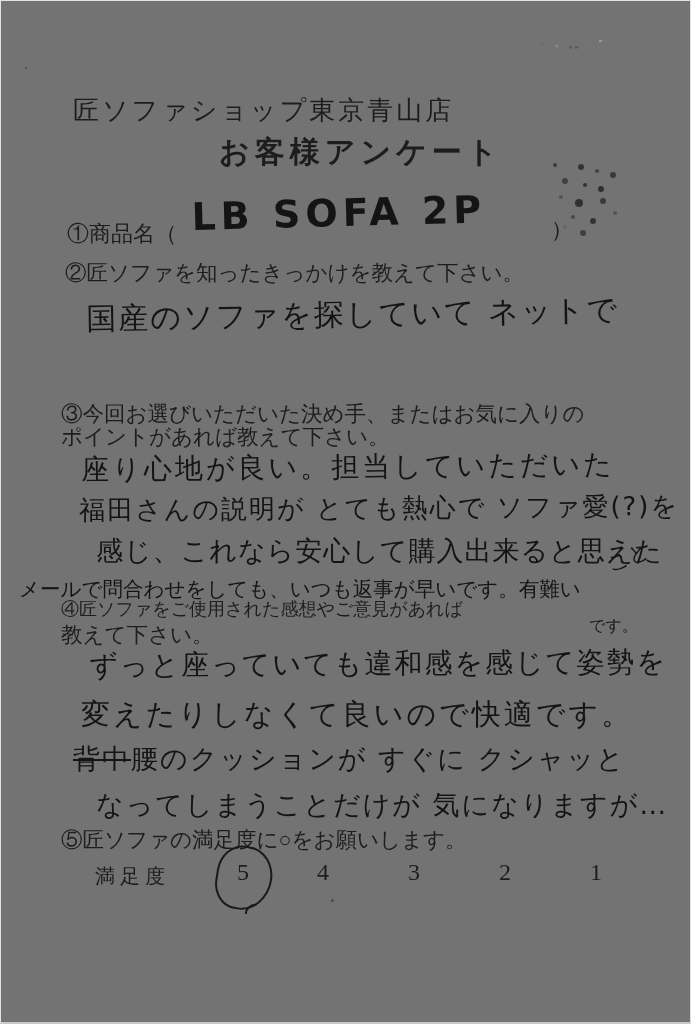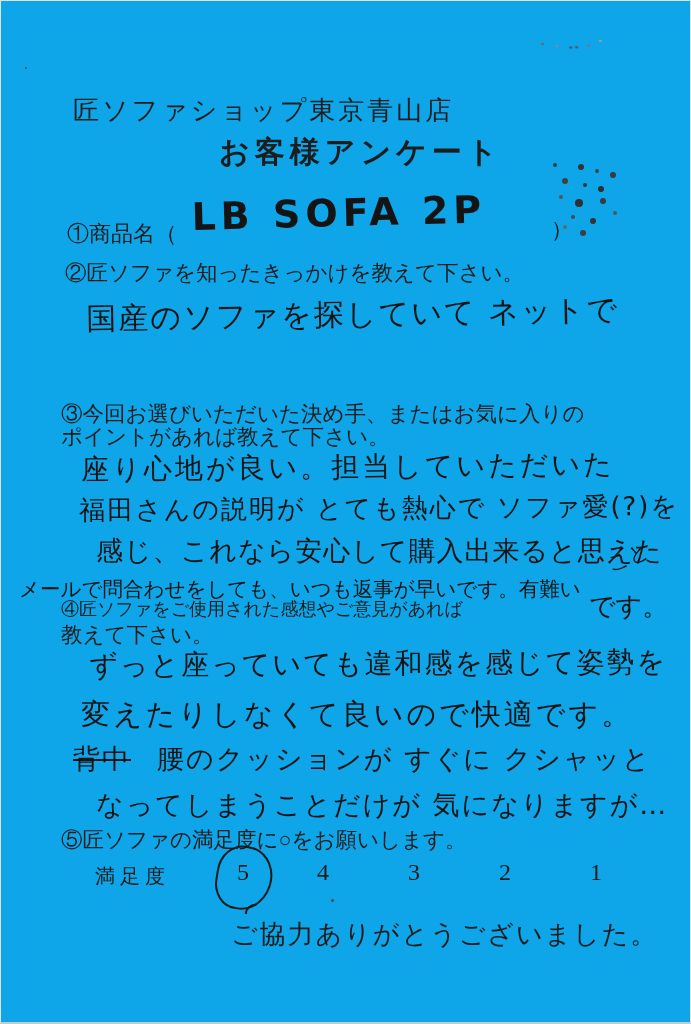--- a/index.html
+++ b/index.html
@@ -1,19 +1,19 @@
 <!DOCTYPE html>
 <html><head>
 <meta charset="utf-8">
 <style>
   html,body{margin:0;padding:0;background:#ffffff;}
   #page{
     position:relative;
     width:691px;height:1024px;
-    background:#0ea5e9;
+    background:#737373;
     border:1px solid #e2e2e2;
     border-bottom:2px solid #c9c9c9;
     box-sizing:border-box;
     overflow:hidden;
     color:#1c1c1c;
   }
   .printed{
     position:absolute;
     font-family:"Liberation Serif","DejaVu Serif",serif;
     color:#1d1d1d;
@@ -41,26 +41,26 @@
   .l-thanks  {left:230px; top:916px; font-size:26px; letter-spacing:2px;}
   
   .h-q1      {left:190px; top:194px; font-size:38px; letter-spacing:5px; transform:rotate(-1.5deg); font-weight:bold;}
   .h-q2a     {left:85px;  top:298px; font-size:30px; letter-spacing:2px; transform:rotate(-1deg);}
   .h-q2b     {left:85px;  top:352px; font-size:30px; letter-spacing:2px;}
   .h-q3a     {left:80px;  top:450px; font-size:28px; letter-spacing:3px; transform:rotate(-0.6deg);}
   .h-q3b     {left:78px;  top:492px; font-size:26px; letter-spacing:2px; transform:rotate(-0.4deg);}
   .h-q3c     {left:95px;  top:532px; font-size:27px; letter-spacing:1px;}
   .h-note    {left:18px;  top:566px; font-size:20.5px; letter-spacing:0;margin-top:8px;}
   .h-noteTop {left:602px; top:551px; font-size:21px; transform:rotate(-22deg);}
-  .h-noteBot {left:588px; top:588px; font-size:26px;}
+  .h-noteBot {left:588px; top:615px; font-size:16px;}
   .h-q4a     {left:88px;  top:646px; font-size:28px; letter-spacing:2px; transform:rotate(-0.4deg);}
   .h-q4b     {left:80px;  top:694px; font-size:29px; letter-spacing:3px;}
   .h-q4c     {left:72px;  top:740px; font-size:27px; letter-spacing:2px;}
   .h-q4d     {left:95px;  top:786px; font-size:27px; letter-spacing:2px;}
-  .strike{ text-decoration:line-through; text-decoration-thickness:2px; margin-right:26px;}
+  .strike{ text-decoration:line-through; text-decoration-thickness:2px; margin-right:0;}
   
   .opt{
     position:absolute; top:858px; width:40px; text-align:center;
     font-family:"Liberation Serif","DejaVu Serif",serif;
     font-size:24px; color:#1d1d1d;
   }
   .opt5{left:222px;} .opt4{left:302px;} .opt3{left:393px;} .opt2{left:484px;} .opt1{left:575px;}
   .sel-circle{
     position:absolute; left:215px; top:845px; width:52px; height:60px;
     border:2.5px solid #1a1a1a;
@@ -131,15 +131,14 @@
 
   <div class="printed l-q5">⑤匠ソファの満足度に○をお願いします。</div>
   <div class="printed l-scale">満足度</div>
   <div class="sel-circle"></div>
   <span class="opt opt5">5</span>
   <span class="opt opt4">4</span>
   <span class="opt opt3">3</span>
   <span class="opt opt2">2</span>
   <span class="opt opt1">1</span>
 
-  <div class="printed l-thanks">ご協力ありがとうございました。</div>
 
 </div>
 
 </body></html>

